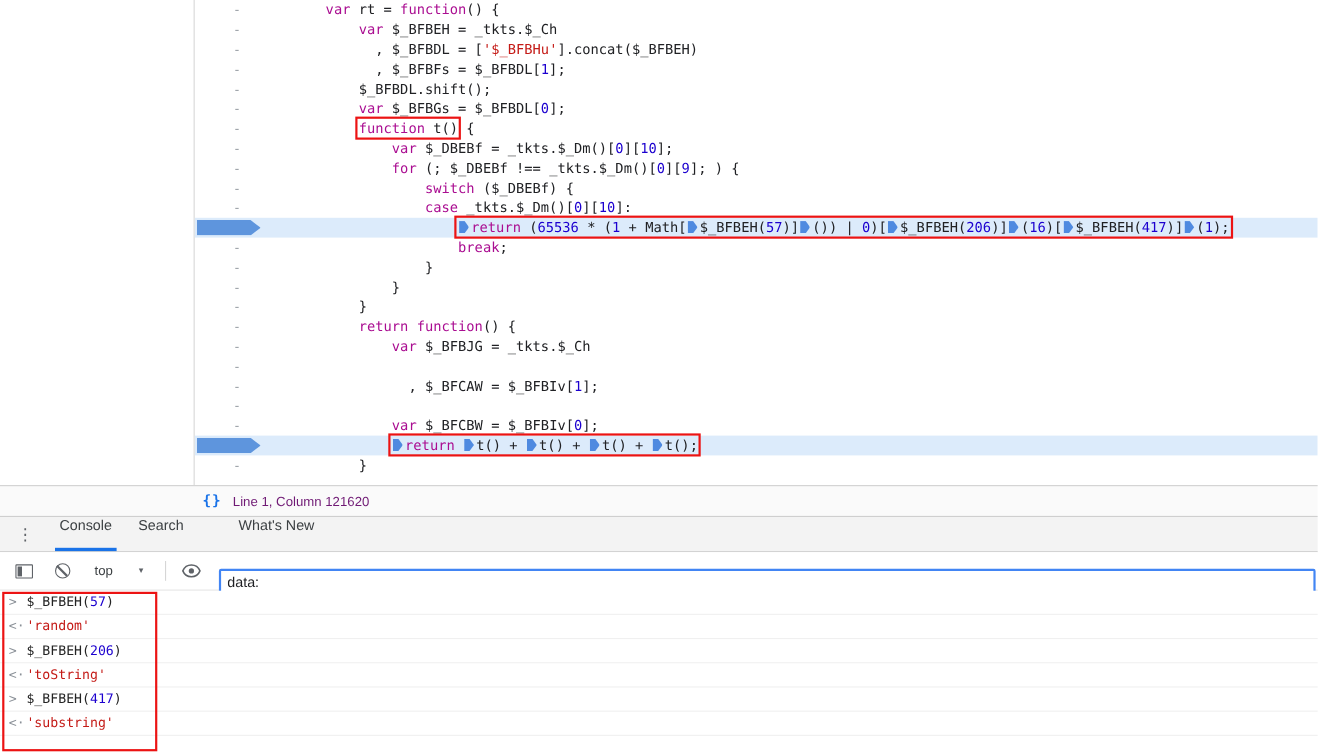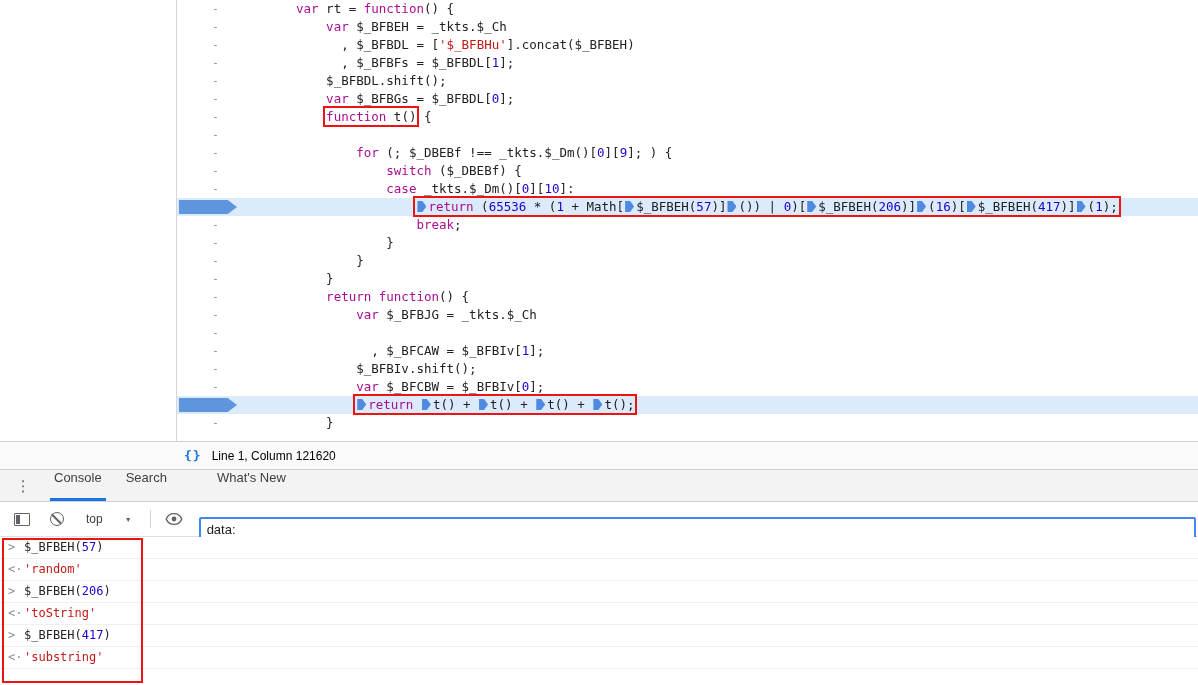--- a/index.html
+++ b/index.html
@@ -51,21 +51,21 @@
   .statusbar {
     position:absolute; left:0; top:441px; width:1198px; height:29px;
     background:#fafafa; border-top:1px solid #d0d0d0; border-bottom:1px solid #cfcfcf;
     display:flex; align-items:center; font-size:12px;
   }
   .format-btn {
     margin-left:184px; color:var(--accent);
     font-family:"DejaVu Sans Mono", monospace; font-weight:bold; font-size:13px;
     cursor:pointer; letter-spacing:1px;
   }
-  .statusbar-text { margin-left:10px; color:#000000; }
+  .statusbar-text { margin-left:10px; color:#701a75; }
 
   
   .drawer-tabs {
     position:absolute; left:0; top:470px; width:1198px; height:32px;
     background:#f3f3f3; border-bottom:1px solid #d0d0d0;
     display:flex; align-items:center; font-size:13px; color:#3c4043;
   }
   .kebab { margin-left:12px; width:22px; text-align:center; color:#5f6368; font-size:15px; cursor:pointer; }
   .tab { position:relative; height:100%; display:flex; padding:0 12px; cursor:pointer; }
   .tab.first { margin-left:8px; }
@@ -117,34 +117,34 @@
 <div class="navigator-pane"></div>
 
 <div class="source-editor">
     <div class="code-line"><div class="gutter">-</div><div class="code-content"><span class="tok-kw">var</span><span class="tok-pl"> rt = </span><span class="tok-kw">function</span><span class="tok-pl">() {</span></div></div>
     <div class="code-line"><div class="gutter">-</div><div class="code-content"><span class="tok-pl">    </span><span class="tok-kw">var</span><span class="tok-pl"> $_BFBEH = _tkts.$_Ch</span></div></div>
     <div class="code-line"><div class="gutter">-</div><div class="code-content"><span class="tok-pl">      , $_BFBDL = [</span><span class="tok-str">'$_BFBHu'</span><span class="tok-pl">].concat($_BFBEH)</span></div></div>
     <div class="code-line"><div class="gutter">-</div><div class="code-content"><span class="tok-pl">      , $_BFBFs = $_BFBDL[</span><span class="tok-num">1</span><span class="tok-pl">];</span></div></div>
     <div class="code-line"><div class="gutter">-</div><div class="code-content"><span class="tok-pl">    $_BFBDL.shift();</span></div></div>
     <div class="code-line"><div class="gutter">-</div><div class="code-content"><span class="tok-pl">    </span><span class="tok-kw">var</span><span class="tok-pl"> $_BFBGs = $_BFBDL[</span><span class="tok-num">0</span><span class="tok-pl">];</span></div></div>
     <div class="code-line"><div class="gutter">-</div><div class="code-content"><span class="tok-pl">    </span><span class="red-box"><span class="tok-kw">function</span><span class="tok-pl"> t()</span></span><span class="tok-pl"> {</span></div></div>
-    <div class="code-line"><div class="gutter">-</div></div>
+    <div class="code-line"><div class="gutter">-</div><div class="code-content"><span class="tok-pl">        </span><span class="tok-kw">var</span><span class="tok-pl"> $_DBEBf = _tkts.$_Dm()[</span><span class="tok-num">0</span><span class="tok-pl">][</span><span class="tok-num">10</span><span class="tok-pl">];</span></div></div>
     <div class="code-line"><div class="gutter">-</div><div class="code-content"><span class="tok-pl">        </span><span class="tok-kw">for</span><span class="tok-pl"> (; $_DBEBf !== _tkts.$_Dm()[</span><span class="tok-num">0</span><span class="tok-pl">][</span><span class="tok-num">9</span><span class="tok-pl">]; ) {</span></div></div>
     <div class="code-line"><div class="gutter">-</div><div class="code-content"><span class="tok-pl">            </span><span class="tok-kw">switch</span><span class="tok-pl"> ($_DBEBf) {</span></div></div>
     <div class="code-line"><div class="gutter">-</div><div class="code-content"><span class="tok-pl">            </span><span class="tok-kw">case</span><span class="tok-pl"> _tkts.$_Dm()[</span><span class="tok-num">0</span><span class="tok-pl">][</span><span class="tok-num">10</span><span class="tok-pl">]:</span></div></div>
     <div class="code-line highlighted"><div class="gutter"><div class="bp-arrow"></div></div><div class="code-content"><span class="tok-pl">                </span><span class="red-box"><span class="inline-marker"></span><span class="tok-kw">return</span><span class="tok-pl"> (</span><span class="tok-num">65536</span><span class="tok-pl"> * (</span><span class="tok-num">1</span><span class="tok-pl"> + Math[</span><span class="inline-marker"></span><span class="tok-pl">$_BFBEH(</span><span class="tok-num">57</span><span class="tok-pl">)]</span><span class="inline-marker"></span><span class="tok-pl">()) | </span><span class="tok-num">0</span><span class="tok-pl">)[</span><span class="inline-marker"></span><span class="tok-pl">$_BFBEH(</span><span class="tok-num">206</span><span class="tok-pl">)]</span><span class="inline-marker"></span><span class="tok-pl">(</span><span class="tok-num">16</span><span class="tok-pl">)[</span><span class="inline-marker"></span><span class="tok-pl">$_BFBEH(</span><span class="tok-num">417</span><span class="tok-pl">)]</span><span class="inline-marker"></span><span class="tok-pl">(</span><span class="tok-num">1</span><span class="tok-pl">);</span></span></div></div>
     <div class="code-line"><div class="gutter">-</div><div class="code-content"><span class="tok-pl">                </span><span class="tok-kw">break</span><span class="tok-pl">;</span></div></div>
     <div class="code-line"><div class="gutter">-</div><div class="code-content"><span class="tok-pl">            }</span></div></div>
     <div class="code-line"><div class="gutter">-</div><div class="code-content"><span class="tok-pl">        }</span></div></div>
     <div class="code-line"><div class="gutter">-</div><div class="code-content"><span class="tok-pl">    }</span></div></div>
     <div class="code-line"><div class="gutter">-</div><div class="code-content"><span class="tok-pl">    </span><span class="tok-kw">return</span><span class="tok-pl"> </span><span class="tok-kw">function</span><span class="tok-pl">() {</span></div></div>
     <div class="code-line"><div class="gutter">-</div><div class="code-content"><span class="tok-pl">        </span><span class="tok-kw">var</span><span class="tok-pl"> $_BFBJG = _tkts.$_Ch</span></div></div>
     <div class="code-line"><div class="gutter">-</div></div>
     <div class="code-line"><div class="gutter">-</div><div class="code-content"><span class="tok-pl">          , $_BFCAW = $_BFBIv[</span><span class="tok-num">1</span><span class="tok-pl">];</span></div></div>
-    <div class="code-line"><div class="gutter">-</div><div class="code-content"><span class="tok-pl">        $_BFBIv.shift();</span></div></div>
+    <div class="code-line"><div class="gutter">-</div></div>
     <div class="code-line"><div class="gutter">-</div><div class="code-content"><span class="tok-pl">        </span><span class="tok-kw">var</span><span class="tok-pl"> $_BFCBW = $_BFBIv[</span><span class="tok-num">0</span><span class="tok-pl">];</span></div></div>
     <div class="code-line highlighted"><div class="gutter"><div class="bp-arrow"></div></div><div class="code-content"><span class="tok-pl">        </span><span class="red-box"><span class="inline-marker"></span><span class="tok-kw">return</span><span class="tok-pl"> </span><span class="inline-marker"></span><span class="tok-pl">t() + </span><span class="inline-marker"></span><span class="tok-pl">t() + </span><span class="inline-marker"></span><span class="tok-pl">t() + </span><span class="inline-marker"></span><span class="tok-pl">t();</span></span></div></div>
     <div class="code-line"><div class="gutter">-</div><div class="code-content"><span class="tok-pl">    }</span></div></div>
   </div>
 
 <div class="statusbar">
   <span class="format-btn">{}</span>
   <span class="statusbar-text">Line 1, Column 121620</span>
 </div>
 

